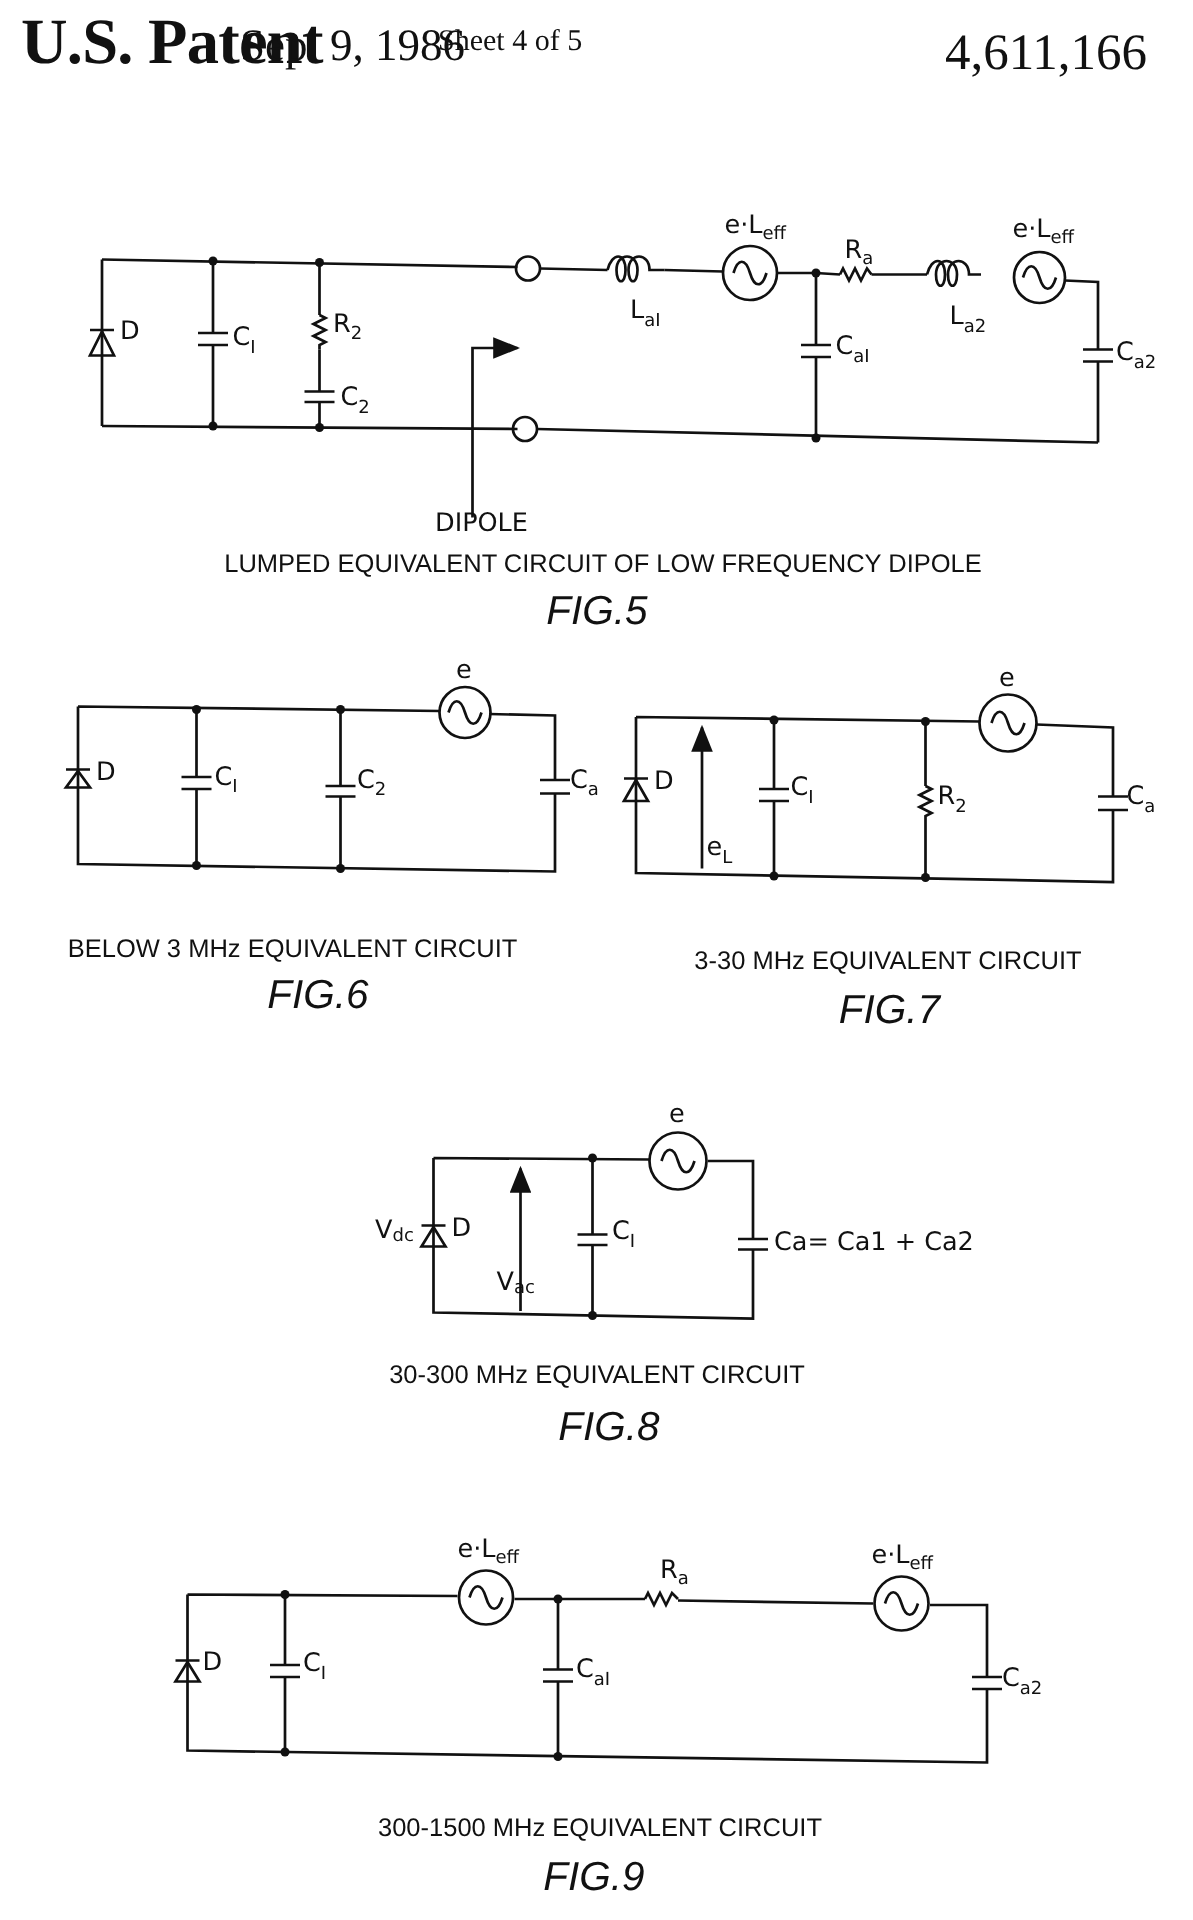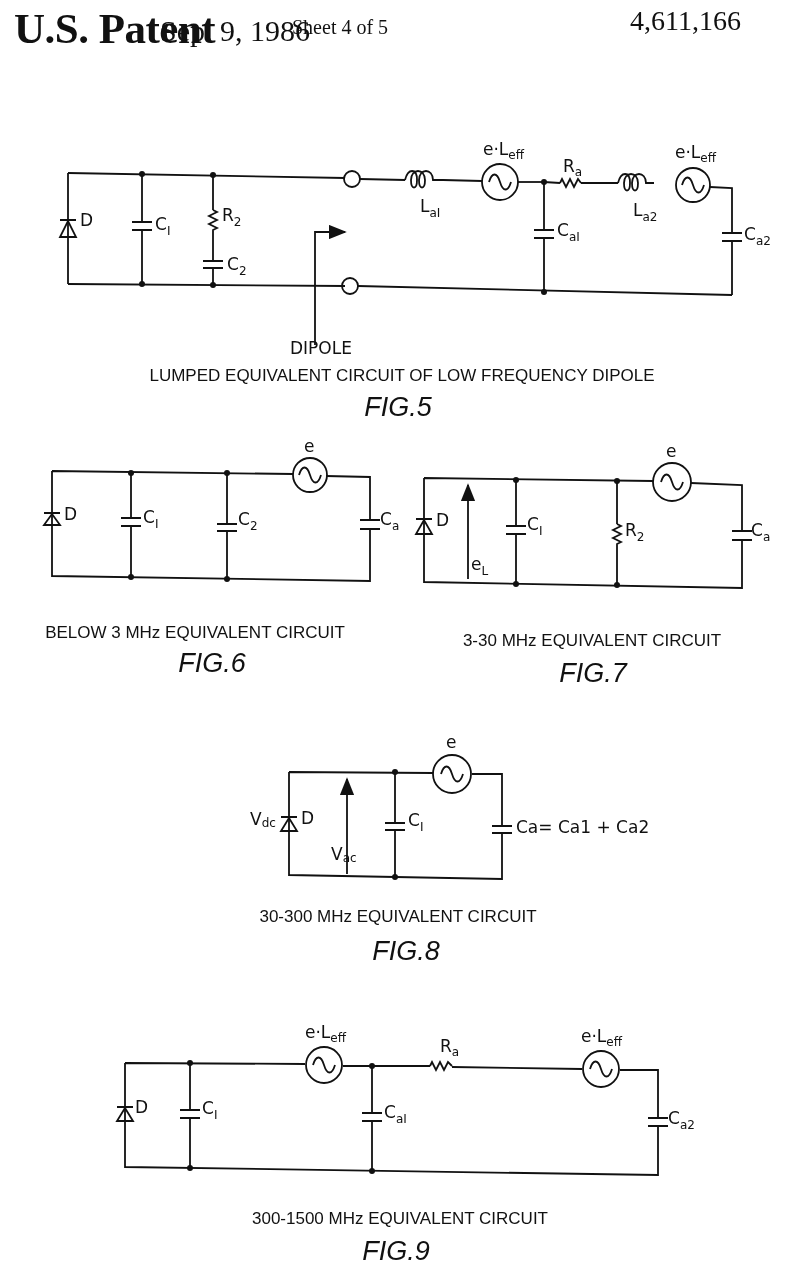--- a/index.html
+++ b/index.html
@@ -1,21 +1,21 @@
 <!DOCTYPE html>
 <html><head>
 <meta charset="utf-8">
 <style>
   html, body { margin: 0; padding: 0; background: #ffffff; }
   body { width: 795px; height: 1280px; position: relative; overflow: hidden; color: #111; }
   .hdr { position: absolute; font-family: "Liberation Serif", serif; color: #111; white-space: nowrap; }
   #h-title { left: 14px; top: 4px; font-size: 43px; font-weight: bold; letter-spacing: -0.5px; }
   #h-date { left: 160px; top: 14px; font-size: 30px; }
   #h-sheet { left: 292px; top: 16px; font-size: 20px; }
-  #h-num { left: 418px; top: 5px; font-size: 28px; }
+  #h-num { left: 418px; top: 17px; font-size: 34px; }
   svg#drawing { position: absolute; left: 0; top: 0; }
   svg text { font-family: "DejaVu Sans", sans-serif; fill: #111; }
   .lbl { font-size: 17px; }
   .sub { font-size: 12px; }
   .cap { font-size: 17px; font-family: "Liberation Sans", sans-serif; }
   .fig { font-size: 27px; font-style: italic; font-family: "Liberation Sans", sans-serif; }
   .w { stroke: #111; stroke-width: 1.8; fill: none; }
   .dot { fill: #111; }
 </style>
 </head>

